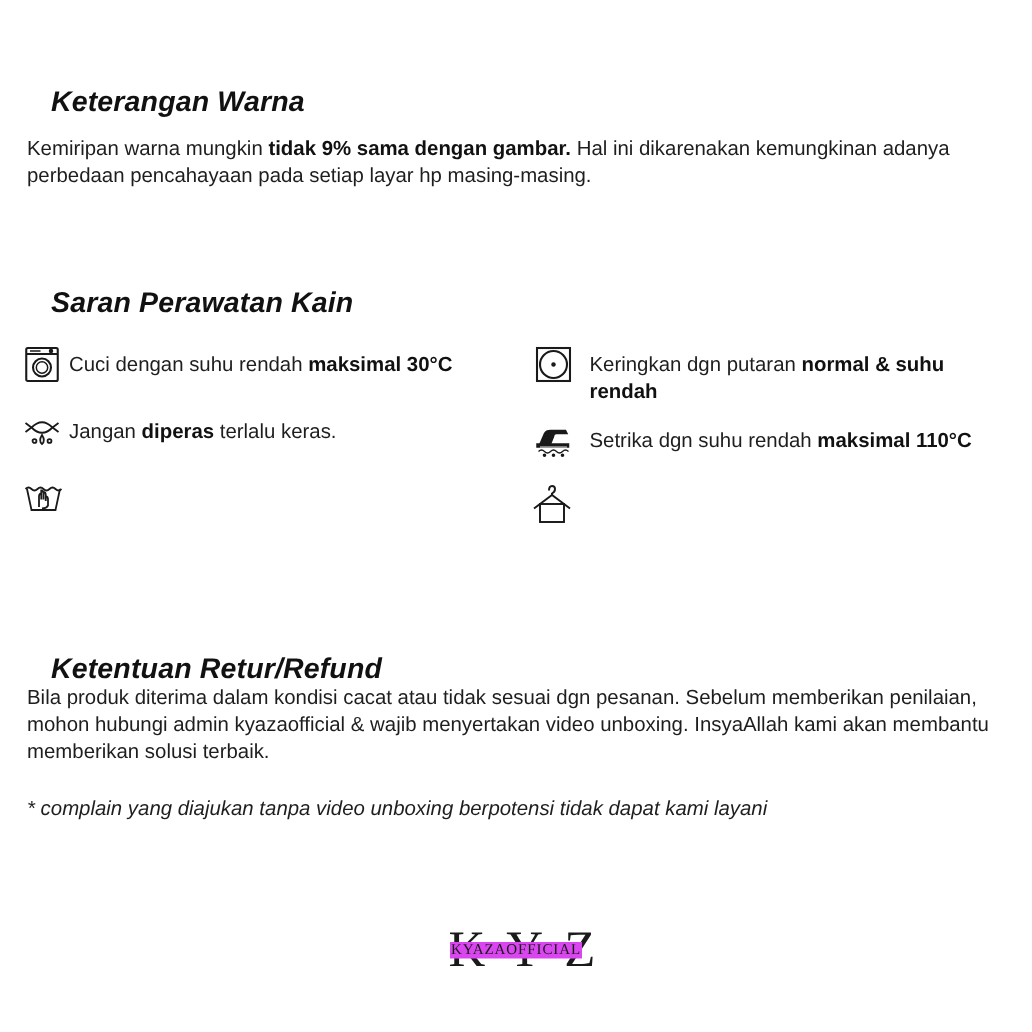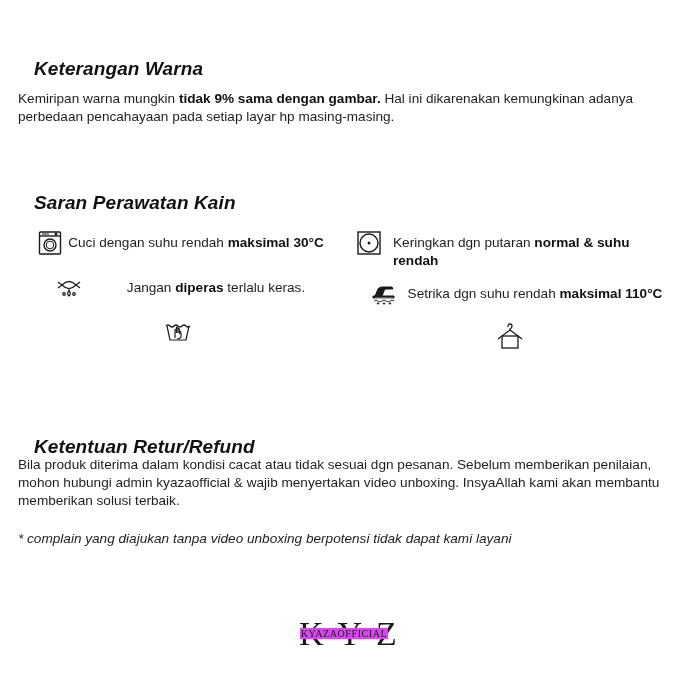--- a/index.html
+++ b/index.html
@@ -13,21 +13,21 @@
       font-size: 19px; font-weight: bold; font-style: italic; color: #111;
       letter-spacing: 0.1px;
     }
     .para {
       position: absolute; left: 18px; width: 660px; margin: 0;
       font-size: 13.6px; line-height: 18px; color: #1e1e1e;
     }
     .para b { font-weight: bold; color: #111; }
     .care-item {
       position: absolute; display: flex; align-items: flex-start;
-      font-size: 13.6px; line-height: 18px; color: #1e1e1e; justify-content: center;
+      font-size: 13.6px; line-height: 18px; color: #1e1e1e;
     }
     .care-item .icon { flex: 0 0 auto; margin-right: 6px; }
     .care-item .icon svg { display: block; }
     .care-item b { font-weight: bold; color: #111; }
     .note {
       position: absolute; left: 18px; top: 531px; margin: 0;
       font-size: 13.6px; font-style: italic; color: #1e1e1e;
     }
     .logo {
       position: absolute; left: 285px; top: 617px; width: 118px; height: 34px;
@@ -60,21 +60,21 @@
       <line x1="1.5" y1="5" x2="22.5" y2="5"></line>
       <line x1="4" y1="3" x2="11" y2="3" stroke-width="1"></line>
       <circle cx="18" cy="3" r="0.8" fill="#1a1a1a"></circle>
       <circle cx="12" cy="14" r="6"></circle>
       <circle cx="12" cy="14" r="3.8" stroke-width="1"></circle>
     </svg>
   </span>
   <span style="padding-top:3px;"><span>Cuci dengan suhu rendah </span><b>maksimal 30°C</b></span>
 </div>
 
-<div class="care-item" style="left:16px; top:279px; width:330px;gap:40px;">
+<div class="care-item" style="left:16px; top:279px; width:330px;">
   <span class="icon">
     <svg width="24" height="20" viewBox="0 0 24 20" fill="none" stroke="#1a1a1a" stroke-width="1.2">
       <path d="M1 3 L5 6 L1 9"></path>
       <path d="M23 3 L19 6 L23 9"></path>
       <path d="M5 6 Q12 -1 19 6 Q12 13 5 6 Z"></path>
       <circle cx="7" cy="15" r="1.3"></circle>
       <circle cx="17" cy="15" r="1.3"></circle>
       <path d="M12 11 Q14.5 15 12 17 Q9.5 15 12 11 Z"></path>
     </svg>
   </span>

